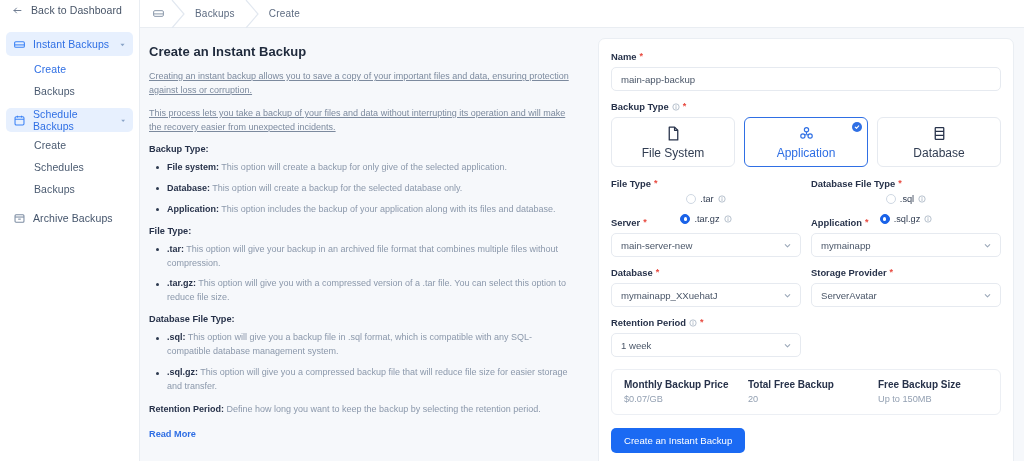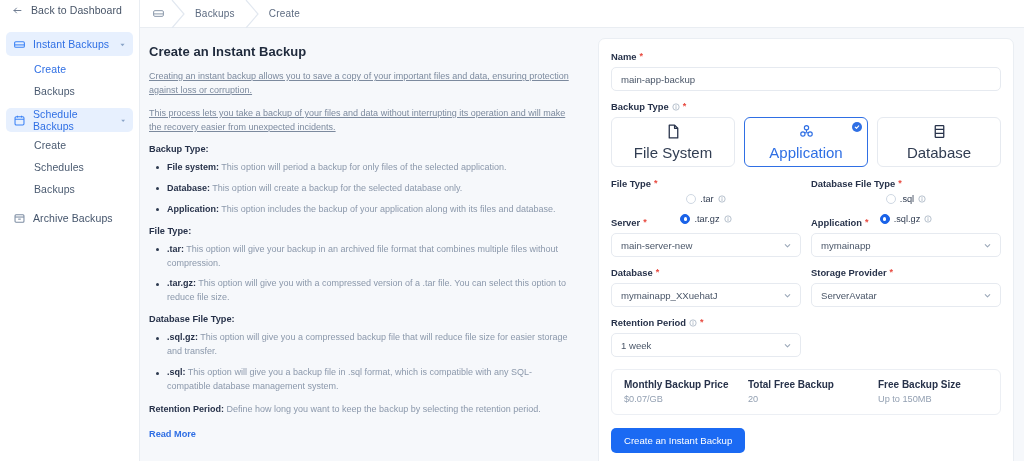--- a/index.html
+++ b/index.html
@@ -104,21 +104,21 @@
 
   .type-row { display: flex; gap: 9px; margin-bottom: 11px; }
   .type-card {
     flex: 1 1 0; height: 50px; border: 1px solid #e6eaf0; border-radius: 6px;
     display: flex; flex-direction: column; align-items: center; justify-content: center;
     gap: 4px; position: relative; cursor: pointer; background: #fff;
   }
   .type-card.sel { border: 1.6px solid #2f6fe4; }
   .type-card .tc-ico { width: 17px; height: 17px; color: #27324a; display:block; }
   .type-card.sel .tc-ico { color: #2f6fe4; }
-  .type-card .tc-lbl { font-size: 15px; color: #313d52; }
+  .type-card .tc-lbl { font-size: 12px; color: #313d52; }
   .type-card.sel .tc-lbl { color: #2f6fe4; }
   .tick {
     position: absolute; top: 4px; right: 5px;
     width: 10px; height: 10px; border-radius: 50%; background: #2f6fe4;
     display: flex; align-items: center; justify-content: center;
   }
   .tick svg { width: 6px; height: 6px; color: #fff; display:block;}
 
   .cols { display: flex; gap: 10px; }
   .col { flex: 1 1 0; min-width: 0; }
@@ -240,35 +240,35 @@
 
     <div class="body-area">
 
       <section class="doc">
         <h1 class="doc-title">Create an Instant Backup</h1>
         <p class="doc-p">Creating an instant backup allows you to save a copy of your important files and data, ensuring protection against loss or corruption.</p>
         <p class="doc-p">This process lets you take a backup of your files and data without interrupting its operation and will make the recovery easier from unexpected incidents.</p>
 
         <h2 class="doc-h">Backup Type:</h2>
         <ul class="doc-ul">
-          <li class="doc-li"><b>File system:</b><span> This option will period a backup for only files of the selected application.</span></li>
+          <li class="doc-li"><b>File system:</b><span> This option will create a backup for only give of the selected application.</span></li>
           <li class="doc-li"><b>Database:</b><span> This option will create a backup for the selected database only.</span></li>
           <li class="doc-li"><b>Application:</b><span> This option includes the backup of your application along with its files and database.</span></li>
         </ul>
 
         <h2 class="doc-h">File Type:</h2>
         <ul class="doc-ul">
           <li class="doc-li"><b>.tar:</b><span> This option will give your backup in an archived file format that combines multiple files without compression.</span></li>
           <li class="doc-li"><b>.tar.gz:</b><span> This option will give you with a compressed version of a .tar file. You can select this option to reduce file size.</span></li>
         </ul>
 
         <h2 class="doc-h">Database File Type:</h2>
         <ul class="doc-ul">
+          <li class="doc-li"><b>.sql:</b><span> This option will give you a backup file in .sql format, which is compatible with any SQL-compatible database management system.</span></li>
           <li class="doc-li"><b>.sql.gz:</b><span> This option will give you a compressed backup file that will reduce file size for easier storage and transfer.</span></li>
-          <li class="doc-li"><b>.sql:</b><span> This option will give you a backup file in .sql format, which is compatible with any SQL-compatible database management system.</span></li>
         </ul>
 
         <p class="doc-note"><b>Retention Period:</b><span> Define how long you want to keep the backup by selecting the retention period.</span></p>
         <a class="read-more">Read More</a>
       </section>
 
       <section class="form-wrap">
         <div class="card">
 
           

